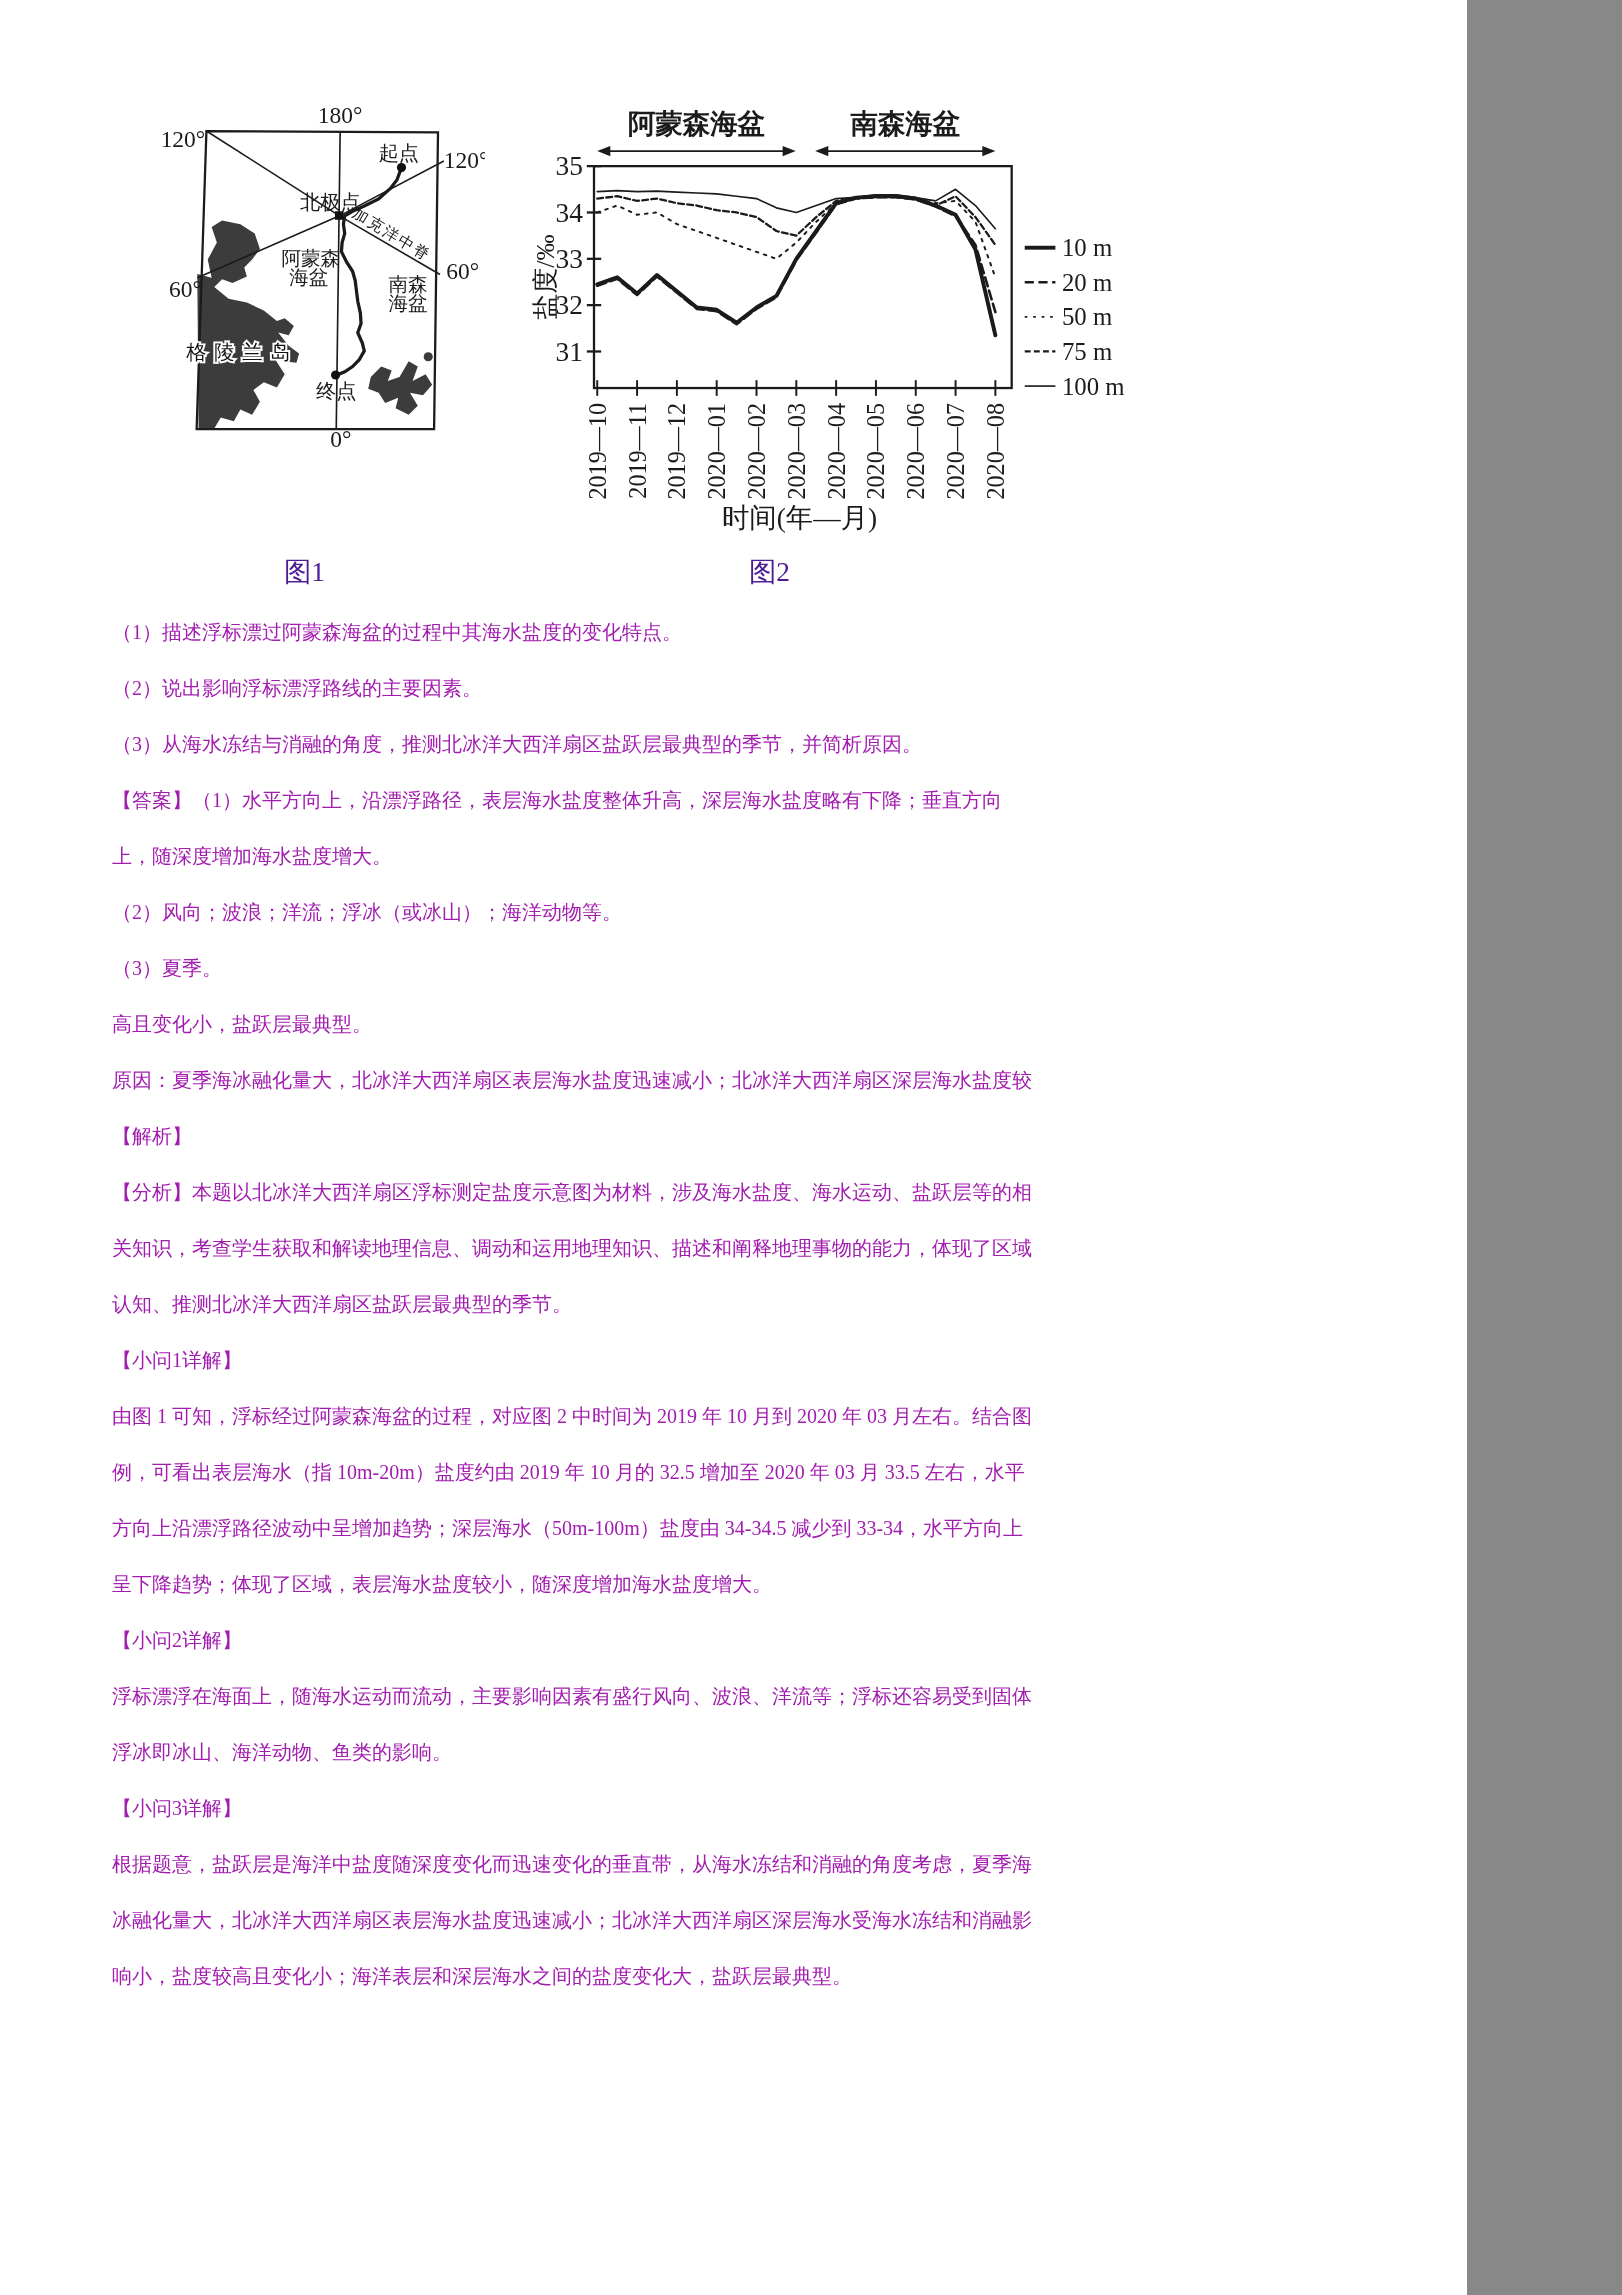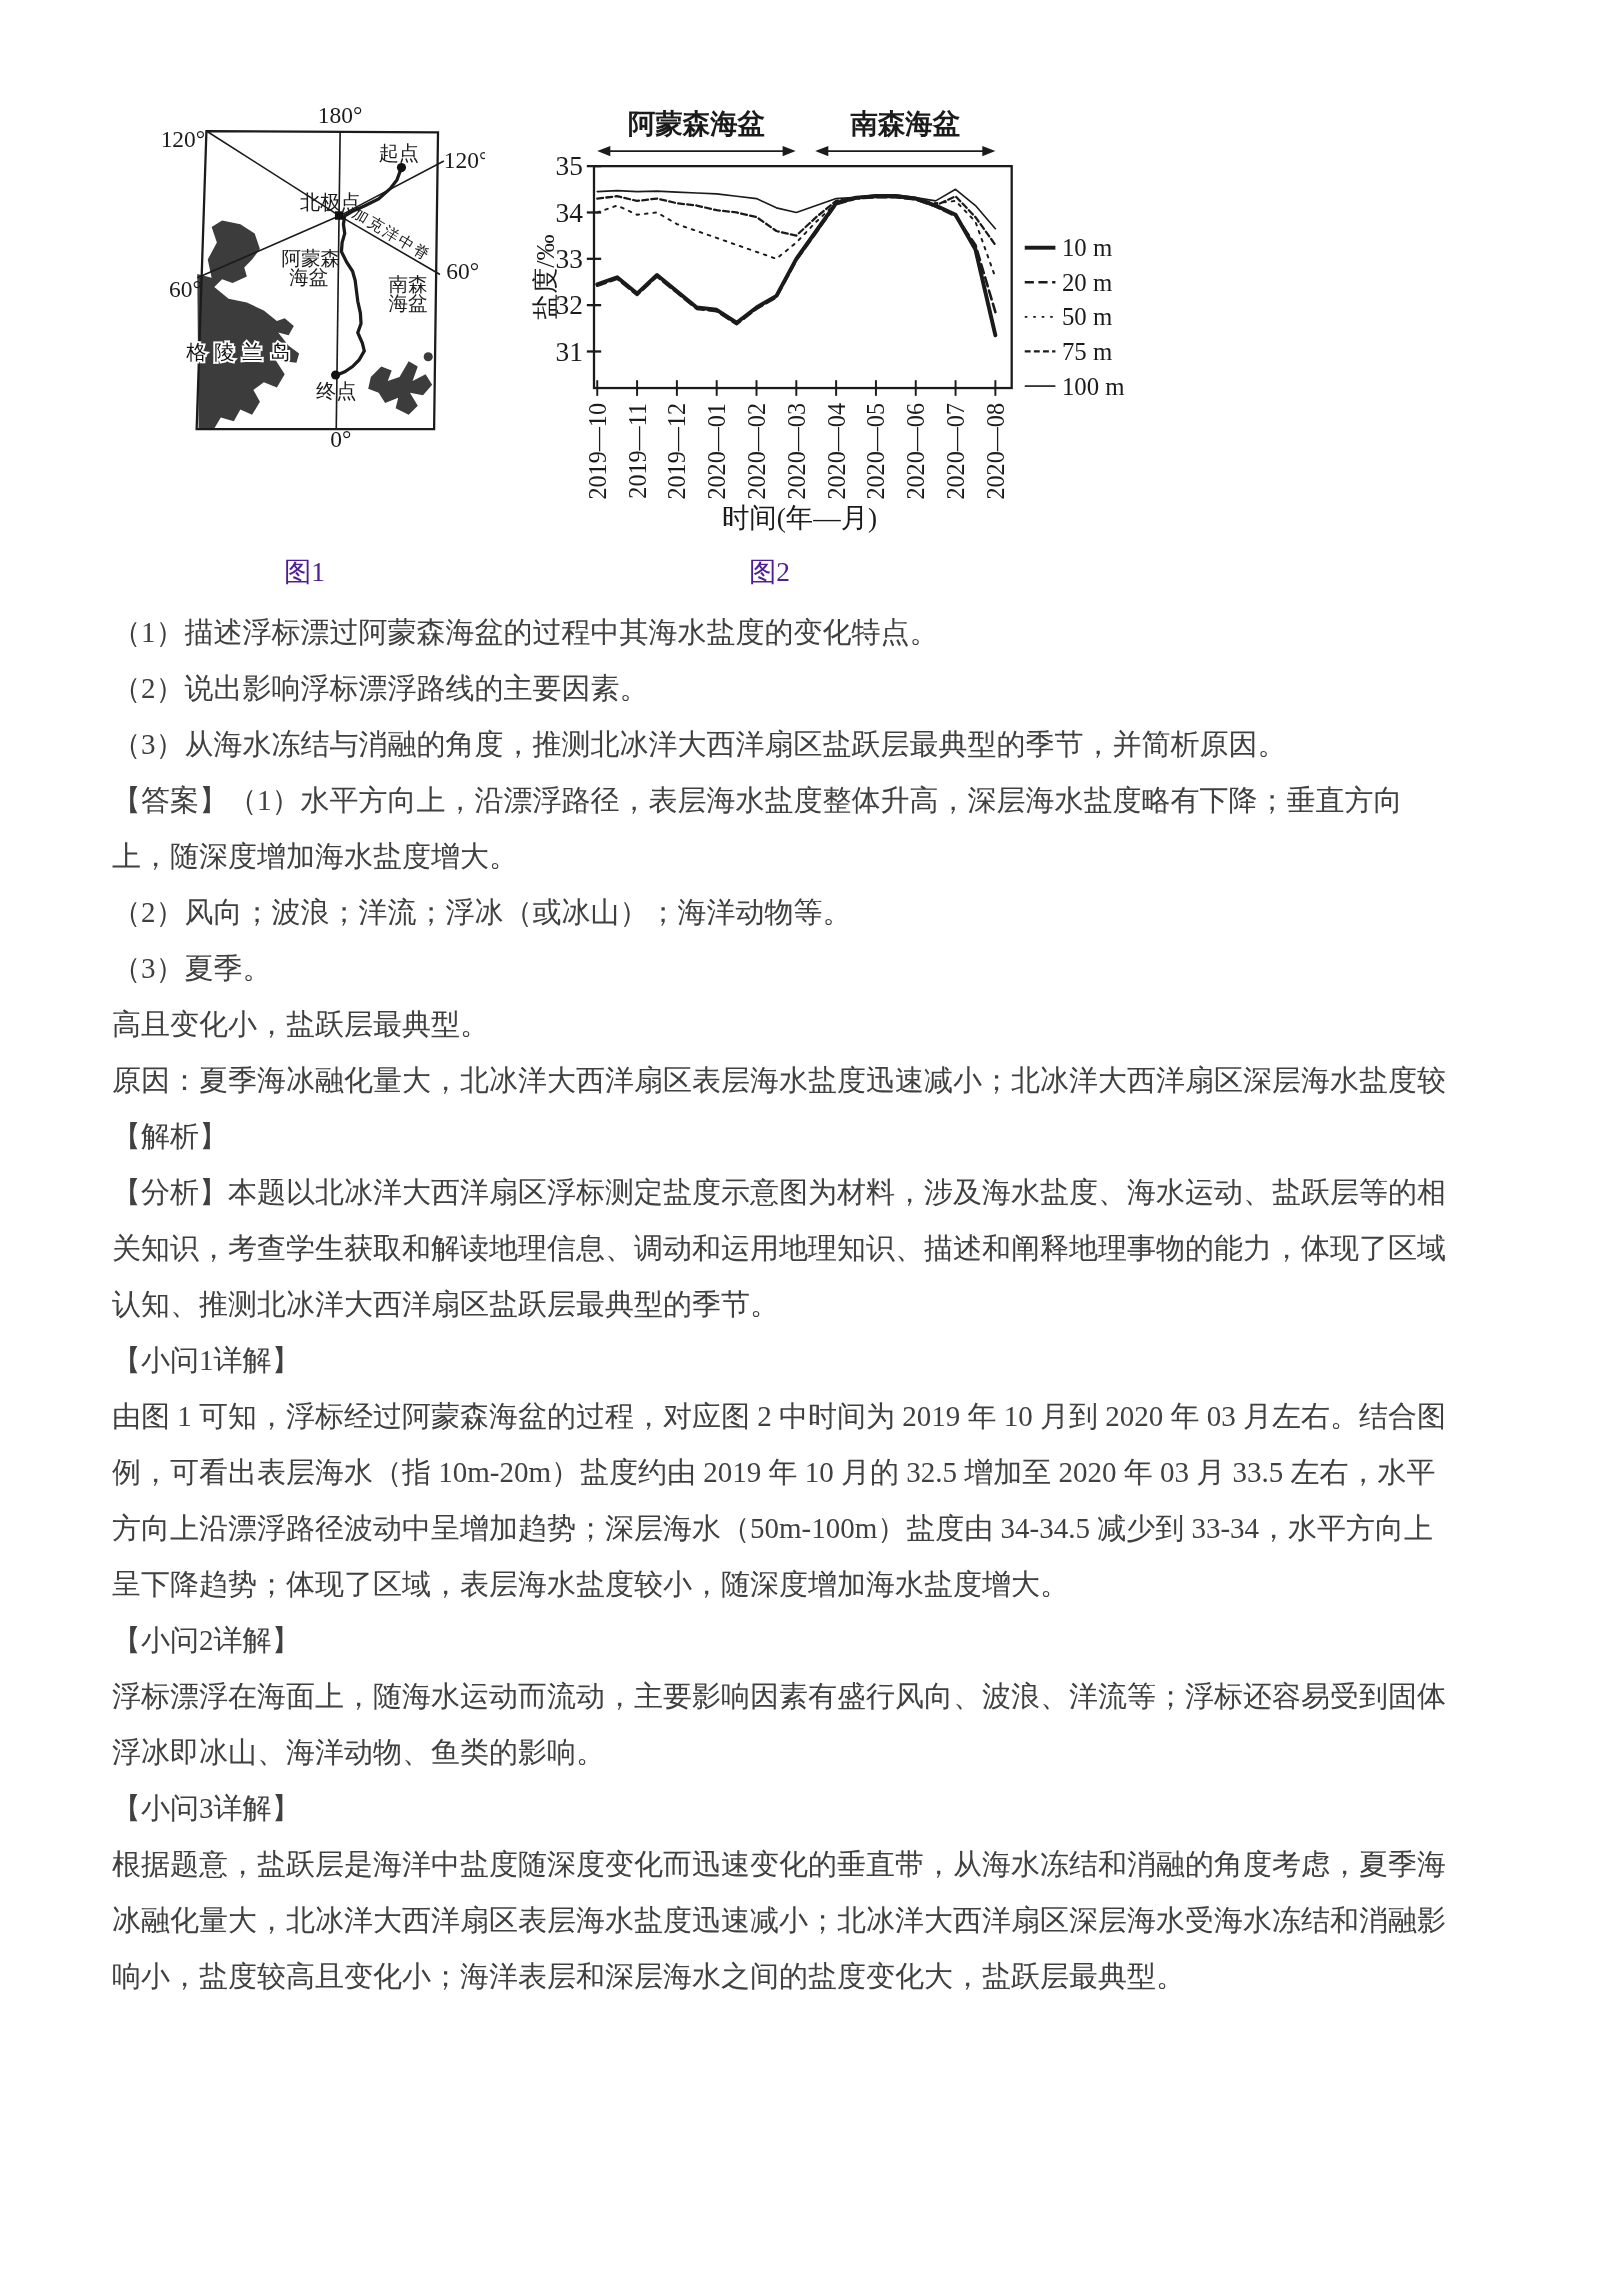--- a/index.html
+++ b/index.html
@@ -1,41 +1,41 @@
 <!DOCTYPE html>
 <html style="font-size:10.4px"><head>
 <meta charset="utf-8">
 <style>
   html,body{margin:0;padding:0;background:#888;}
   .page{
     position:relative;
-    width:1622px;height:2295px;
+    width:1467px;height:2295px;
     background:#ffffff;
     font-family:"Liberation Serif","DejaVu Serif",serif;
     color:#1c1c1c;
     overflow:hidden;
   }
   .figure-svg{position:absolute;}
   #map-svg{left:149px;top:103px;}
   #chart-svg{left:532px;top:91px;}
   .caption{
     position:absolute;top:554px;width:111px;
     text-align:center;font-size:27.4px;color:#4c1d95;
   }
   #cap1{left:249px;}
   #cap2{left:714px;}
   #body-text{
     position:absolute;left:112px;top:611px;width:1430px;
   }
   .tline{
     height:56px;
-    font-size:29px;
+    font-size:20px;
     line-height:42px;
     white-space:nowrap;
-    color:#404040;
+    color:#a21caf;
   }
   svg text{fill:#1b1b1b;font-family:"Liberation Serif","DejaVu Serif",serif;}
   .land{fill:#3c3c3c;stroke:none;}
   .mapline{stroke:#1b1b1b;fill:none;}
 </style>
 </head>
 <body>
 
 <div class="page">
 

